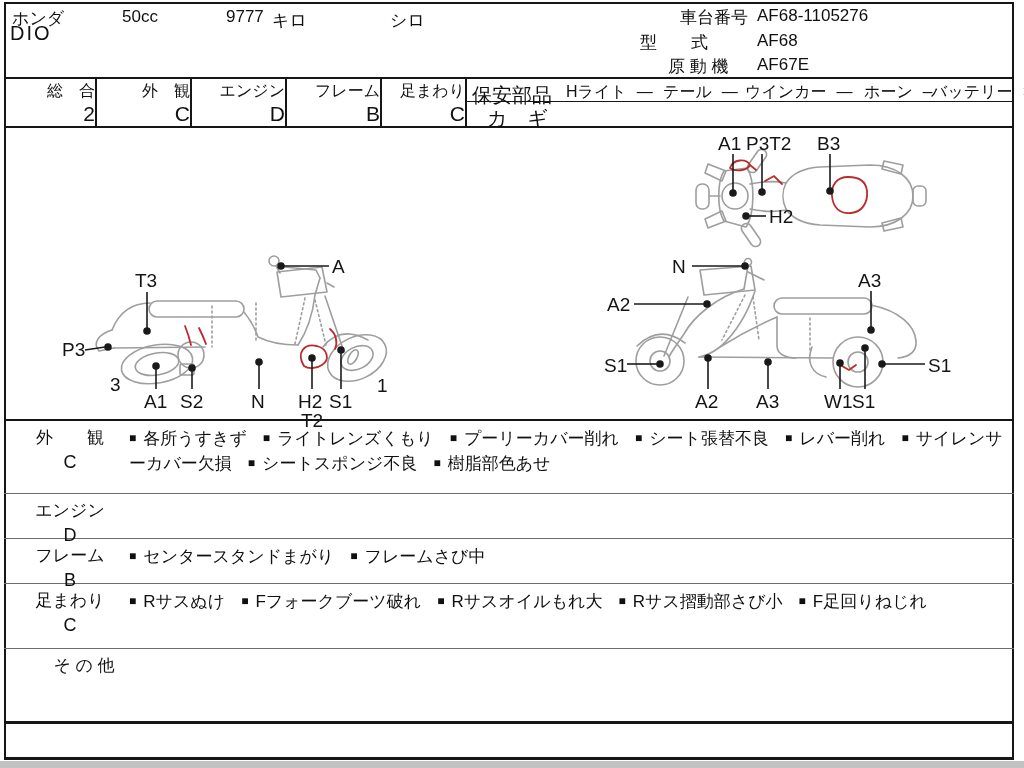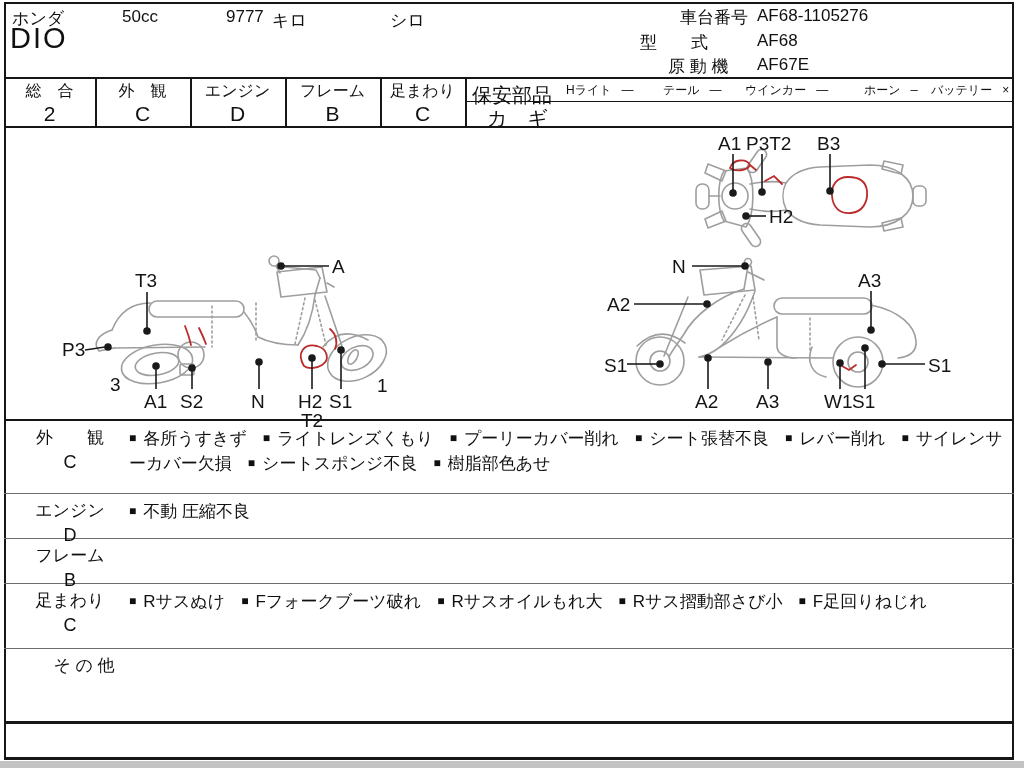--- a/index.html
+++ b/index.html
@@ -3,25 +3,25 @@
 <meta charset="utf-8">
 <style>
   *{box-sizing:border-box;margin:0;padding:0}
   html,body{width:1024px;height:768px}
   body{font-family:"Liberation Sans","DejaVu Sans",sans-serif;background:#fff;color:#101010}
   .page{position:relative;width:1024px;height:768px;overflow:hidden;background:#fff}
   .ln{position:absolute;background:#161616;z-index:3}
   .lng{position:absolute;background:#6d6d6d;z-index:3}
   .t{position:absolute;white-space:nowrap;z-index:4}
   .fs15{font-size:17px}.fs16{font-size:20px}.fs17{font-size:17px}
-  .model{font-size:29px;letter-spacing:2px}
-  .gradecell{position:absolute;top:80px;height:45px;text-align:center;z-index:4}
+  .model{font-size:20px;letter-spacing:2px}
+  .gradecell{position:absolute;top:80px;height:45px;text-align:right;z-index:4}
   .gc-label{font-size:16px;line-height:22px}
   .gc-value{font-size:21px;line-height:23px}
-  .spitem{position:absolute;top:0;font-size:12px;white-space:nowrap;z-index:4}
+  .spitem{position:absolute;top:0;font-size:16px;white-space:nowrap;z-index:4}
   .spst{margin-left:10px}
   .secrow{position:absolute;left:4px;width:1010px;z-index:4}
   .seclabel{position:absolute;left:10px;top:5px;width:112px;text-align:center;font-size:17px;line-height:25px}
   .secgrade{font-size:18px}
   .seccontent{position:absolute;left:125px;top:6px;width:884px;font-size:17px;line-height:25px}
   .item{margin-right:16px}
   .bullet{font-size:12px;margin-right:7px;vertical-align:2px}
   svg.diag{position:absolute;left:0;top:0;z-index:1}
   svg.diag text{font-family:"Liberation Sans","DejaVu Sans",sans-serif;font-size:19px;fill:#141414}
   .graybottom{position:absolute;left:0;top:761px;width:1024px;height:7px;background:#c2c2c2;z-index:5}
@@ -239,27 +239,27 @@
           <div>外　　観</div>
           <div class="secgrade">C</div>
         </div>
         <div class="seccontent"><span class="item"><span class="bullet">■</span><span>各所うすきず</span></span><span class="item"><span class="bullet">■</span><span>ライトレンズくもり</span></span><span class="item"><span class="bullet">■</span><span>プーリーカバー削れ</span></span><span class="item"><span class="bullet">■</span><span>シート張替不良</span></span><span class="item"><span class="bullet">■</span><span>レバー削れ</span></span><span class="item"><span class="bullet">■</span><span>サイレンサーカバー欠損</span></span><span class="item"><span class="bullet">■</span><span>シートスポンジ不良</span></span><span class="item"><span class="bullet">■</span><span>樹脂部色あせ</span></span></div>
       </div>
       <div class="secrow" style="top: 493px; height: 45px;">
         <div class="seclabel">
           <div>エンジン</div>
           <div class="secgrade">D</div>
         </div>
-        <div class="seccontent"><span class="item"><span class="bullet">■</span><span>不動 圧縮不良</span></span></div>
       </div>
       <div class="secrow" style="top: 538px; height: 45px;">
         <div class="seclabel">
           <div>フレーム</div>
           <div class="secgrade">B</div>
         </div>
+        <div class="seccontent"><span class="item"><span class="bullet">■</span><span>センタースタンドまがり</span></span><span class="item"><span class="bullet">■</span><span>フレームさび中</span></span></div>
       </div>
       <div class="secrow" style="top: 583px; height: 65px;">
         <div class="seclabel">
           <div>足まわり</div>
           <div class="secgrade">C</div>
         </div>
         <div class="seccontent"><span class="item"><span class="bullet">■</span><span>Rサスぬけ</span></span><span class="item"><span class="bullet">■</span><span>Fフォークブーツ破れ</span></span><span class="item"><span class="bullet">■</span><span>Rサスオイルもれ大</span></span><span class="item"><span class="bullet">■</span><span>Rサス摺動部さび小</span></span><span class="item"><span class="bullet">■</span><span>F足回りねじれ</span></span></div>
       </div>
       <div class="secrow" style="top: 648px; height: 74px; margin-left: 14px;">
         <div class="seclabel">

